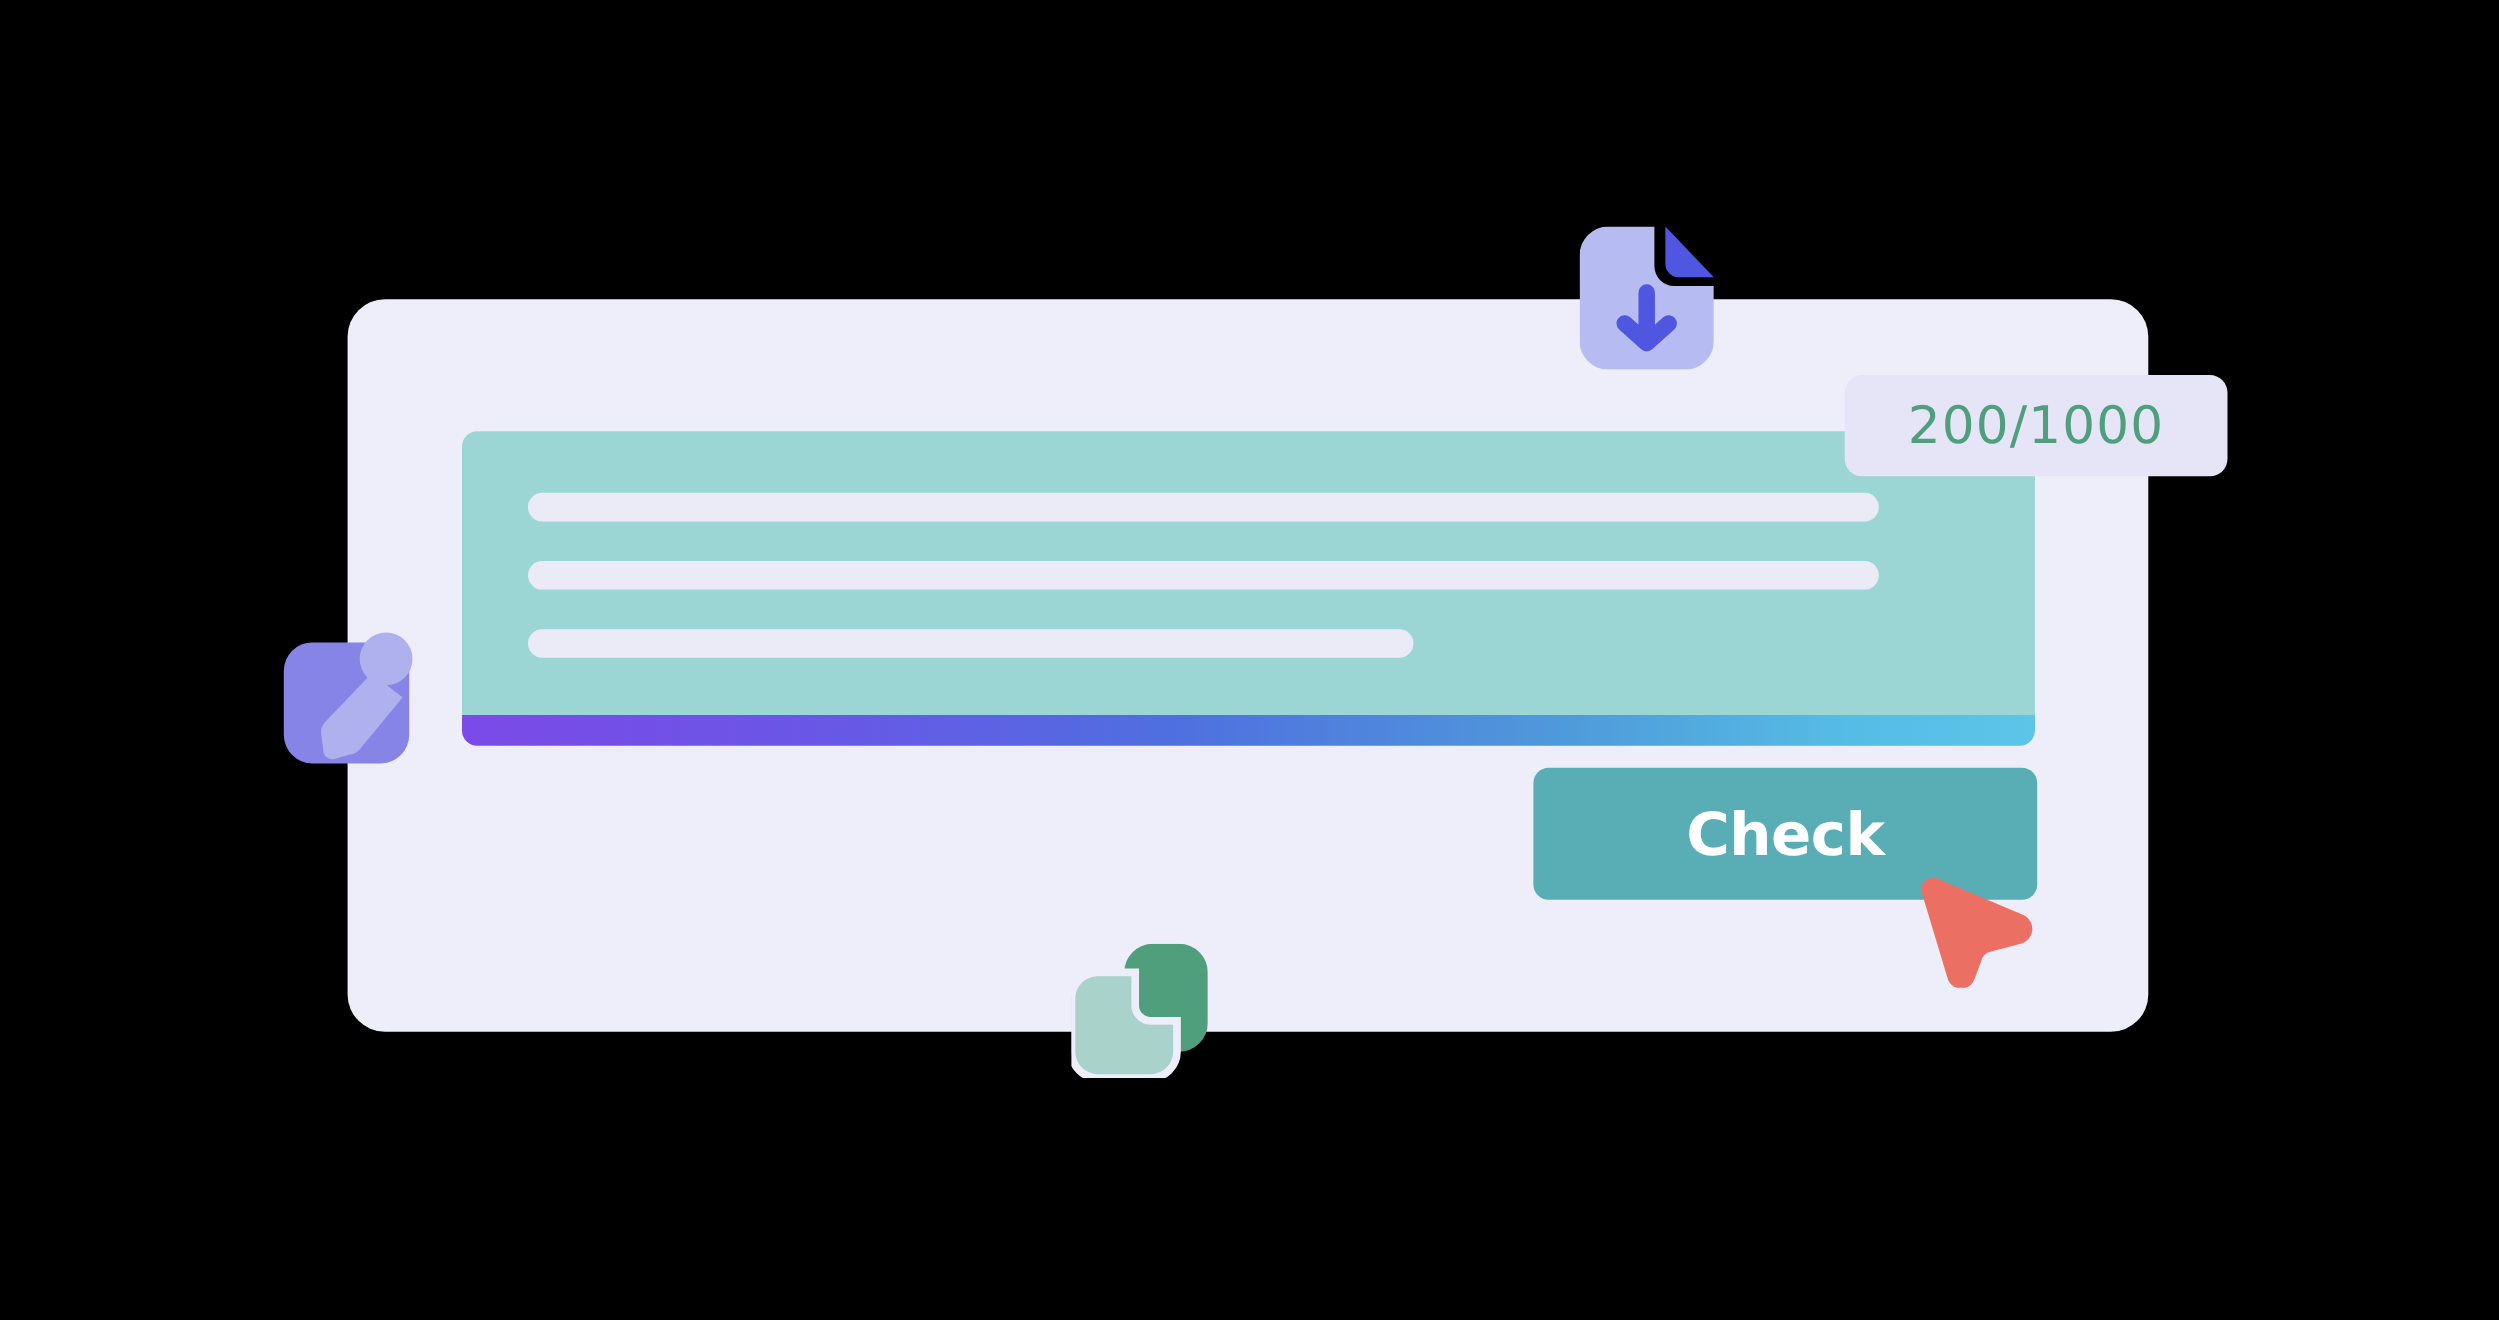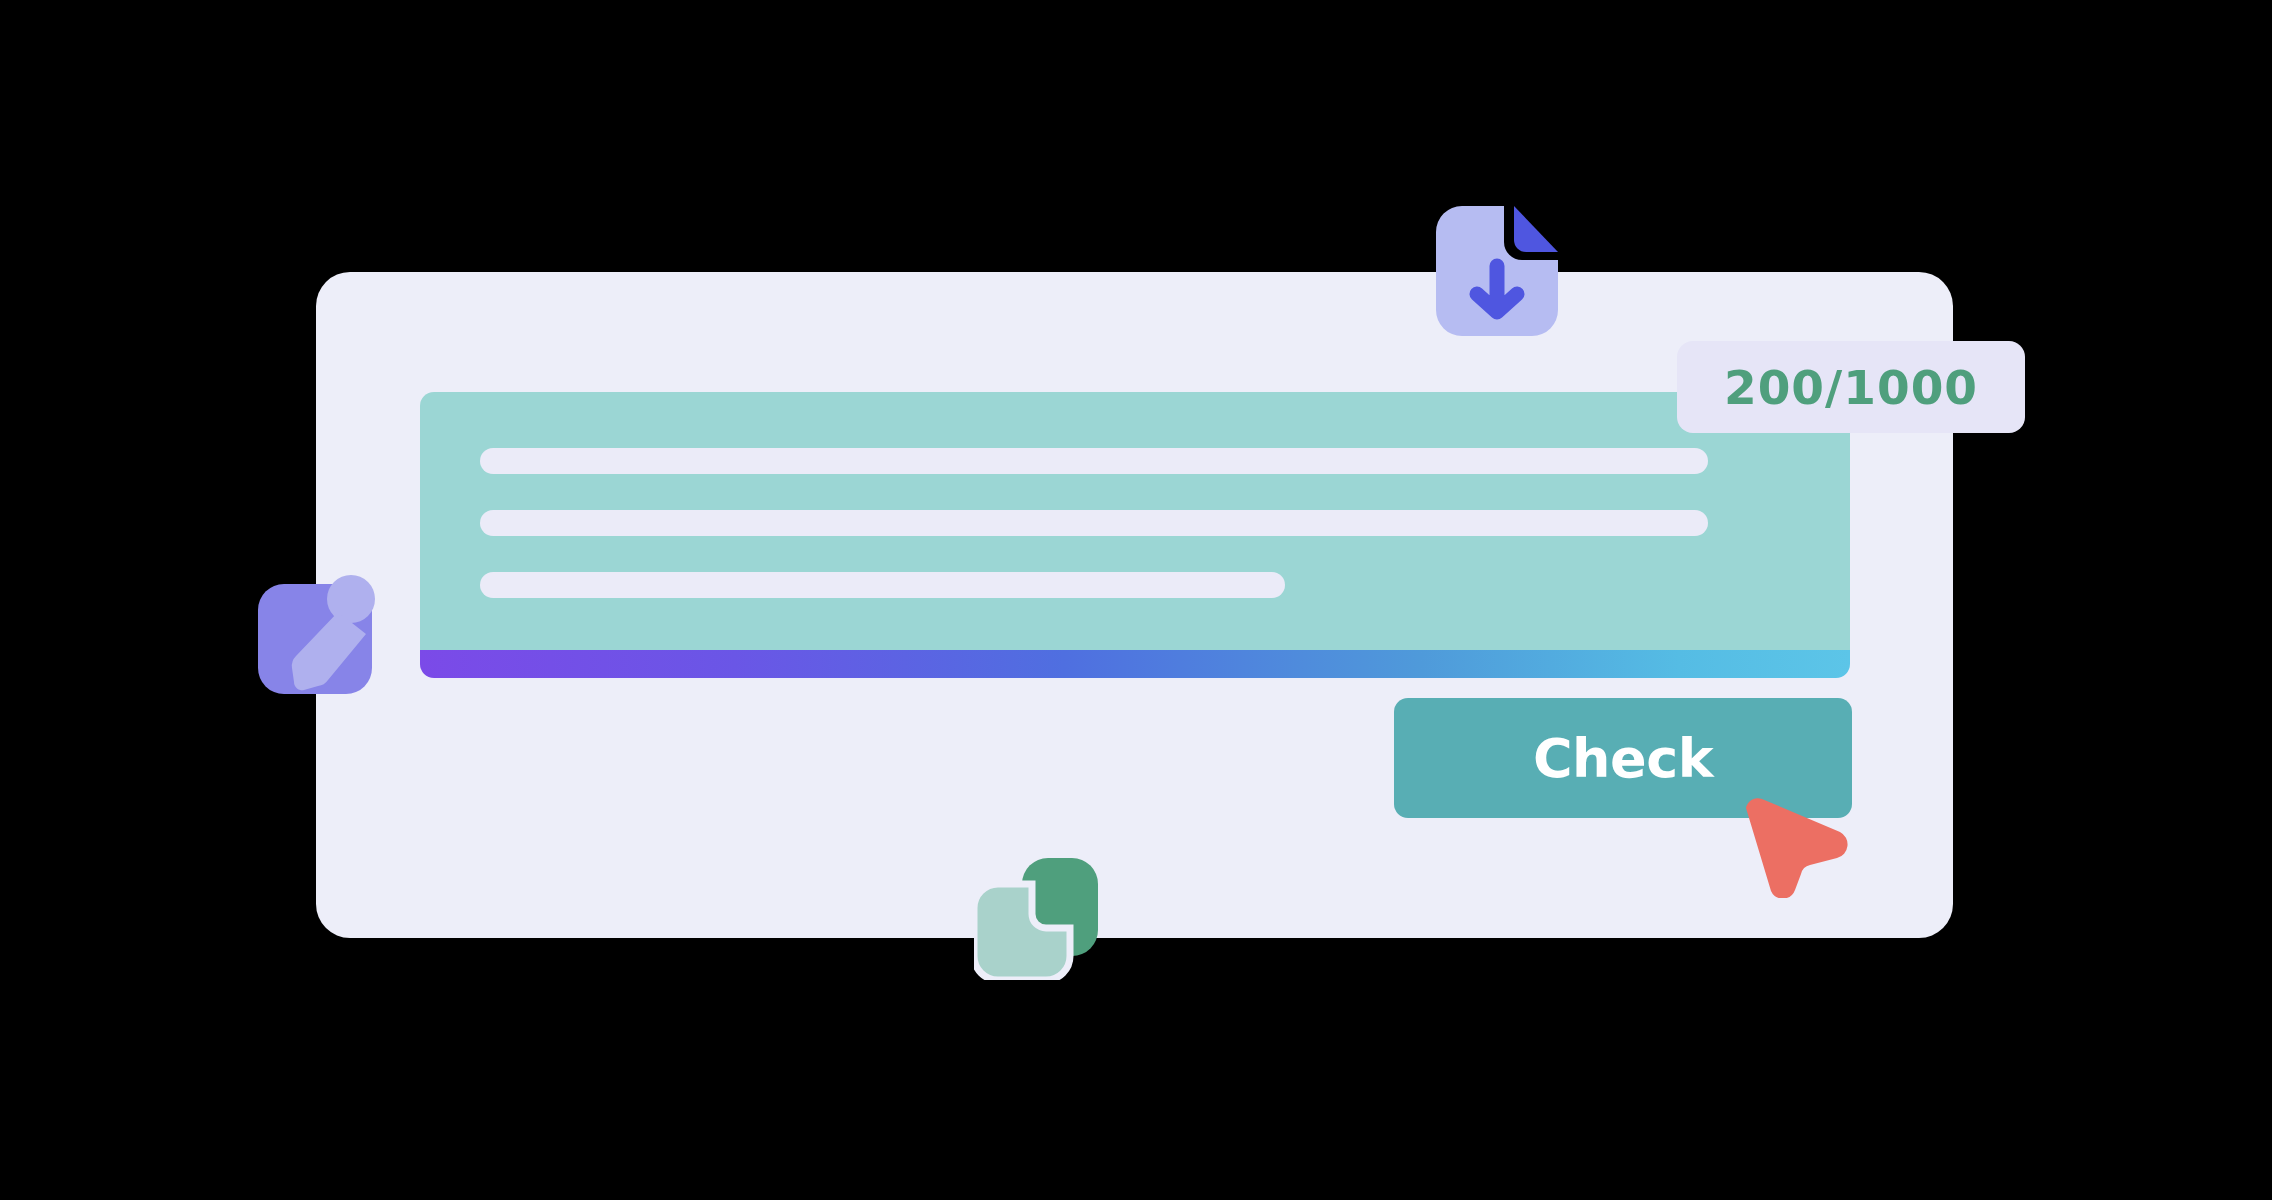--- a/index.html
+++ b/index.html
@@ -76,21 +76,21 @@
     position:absolute;
     left:1677px; top:341px;
     width:348px; height:92px;
     background:#e6e5f7;
     border-radius:16px;
     display:flex; align-items:center; justify-content:center;
   }
   .counter-badge span {
     color:#4f9f7d;
     font-size:47px;
-    font-weight:bold;
+    font-weight:normal;
     letter-spacing:1px;
     font-family:"DejaVu Sans", sans-serif;
   }
 
   
   .icon-wrap { position:absolute; }
 
   .icon-download { left:1436px; top:206px; width:122px; height:130px; }
   .icon-edit     { left:256px;  top:572px; width:120px; height:124px; }
   .icon-copy     { left:974px;  top:858px; width:124px; height:122px; }

